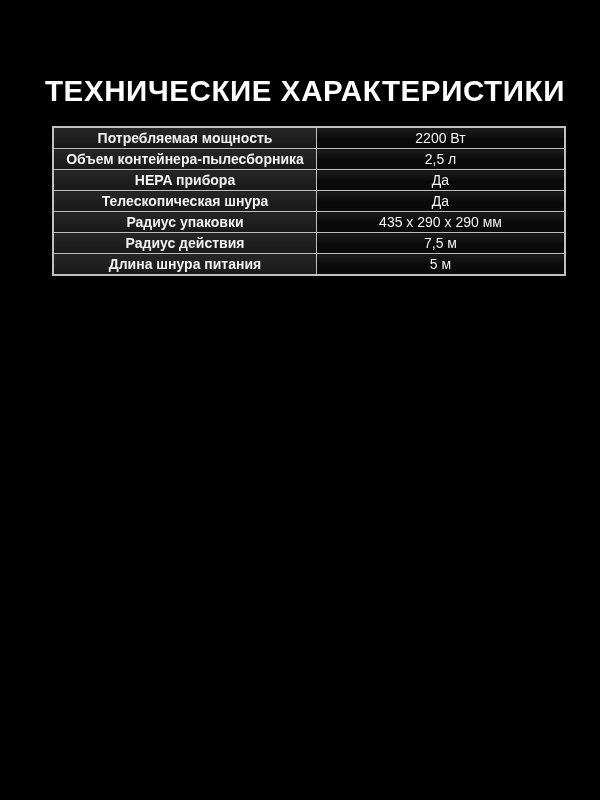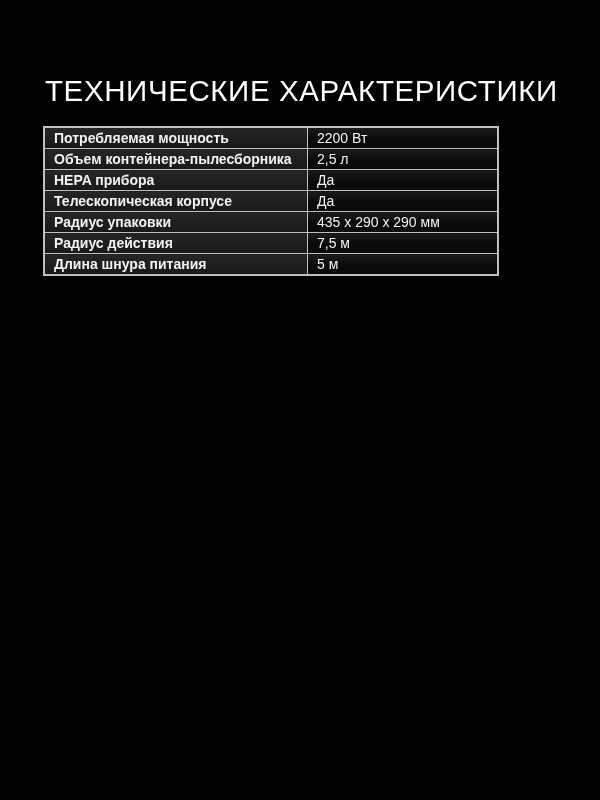--- a/index.html
+++ b/index.html
@@ -18,34 +18,35 @@
     width: 600px;
     height: 800px;
     background: var(--background, #000000);
   }
   .title {
     position: absolute;
     left: 45px;
     top: 76px;
     margin: 0;
     font-size: 29.5px;
-    font-weight: normal;
+    font-weight: bold;
     line-height: 1;
     letter-spacing: 0.6px;
     white-space: nowrap;
     color: var(--title_text, #ffffff);
   }
   table.spec-table {
     position: absolute;
-    left: 43px;
+    left: 52px;
     top: 126px;
-    width: 456px;
+    width: 514px;
     table-layout: fixed;
     border-collapse: collapse;
     border: 2px solid var(--border, #c0c0c0);
+    text-align: center;
   }
   table.spec-table td {
     border: 1px solid var(--border, #c0c0c0);
     height: 20px;
     padding: 0 9px;
     font-size: 14px;
     line-height: 20px;
     color: var(--cell_text, #f2f2f2);
     white-space: nowrap;
     overflow: hidden;
@@ -79,21 +80,21 @@
     <td class="spec-label">Объем контейнера-пылесборника</td>
     <td class="spec-value">2,5 л</td>
   </tr>
 
   <tr>
     <td class="spec-label">HEPA прибора</td>
     <td class="spec-value">Да</td>
   </tr>
 
   <tr>
-    <td class="spec-label">Телескопическая корпусе</td>
+    <td class="spec-label">Телескопическая шнура</td>
     <td class="spec-value">Да</td>
   </tr>
 
 
 
   <tr>
     <td class="spec-label">Радиус упаковки</td>
     <td class="spec-value">435 х 290 х 290 мм</td>
   </tr>
 

